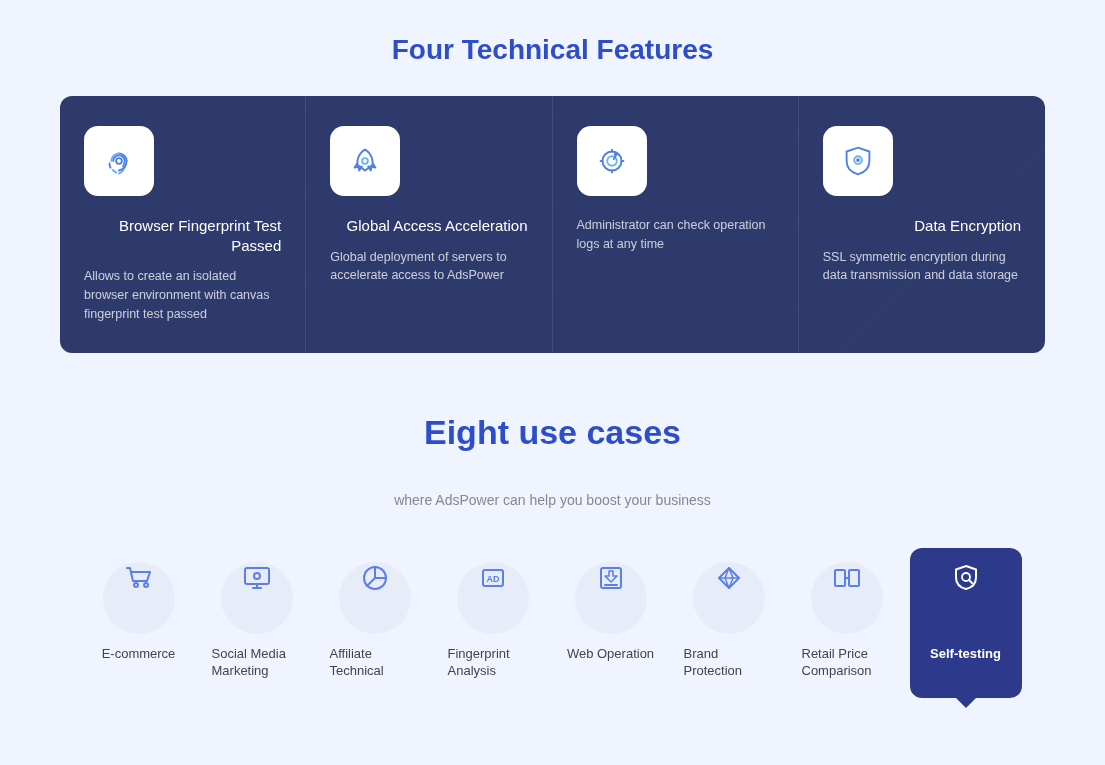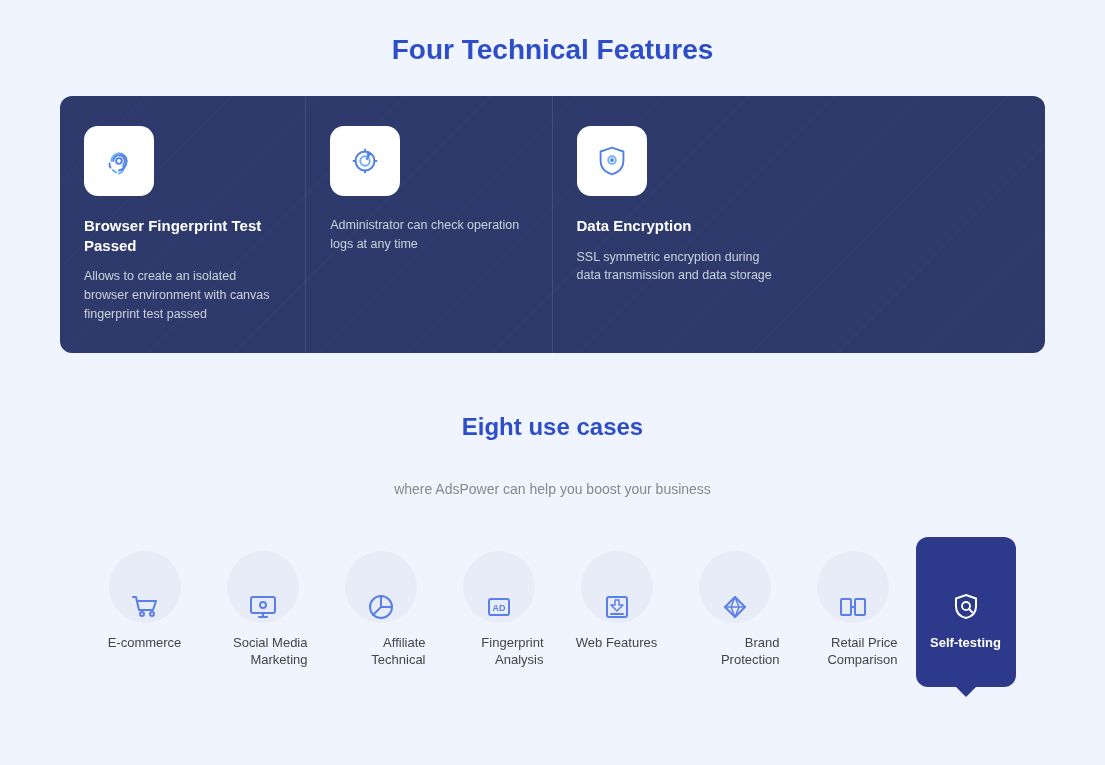--- a/index.html
+++ b/index.html
@@ -56,24 +56,25 @@
       margin-bottom: 20px;
     }
 
     .feature-icon-wrapper svg {
       width: 38px;
       height: 38px;
     }
 
     .feature-title {
       font-size: 15px;
-      font-weight: 700;
+      font-weight: 400;
       color: white;
       margin-bottom: 12px;
       line-height: 1.3;
+      text-align: right;
     }
 
     .feature-desc {
       font-size: 12.5px;
       color: rgba(255,255,255,0.75);
       line-height: 1.5;
     }
 
     
     .features-grid::before {
@@ -90,21 +91,21 @@
       pointer-events: none;
     }
 
     
     .use-cases-section {
       margin-top: 60px;
       text-align: center;
     }
 
     .use-cases-title {
-      font-size: 24px;
+      font-size: 34px;
       font-weight: 700;
       color: #2d4ec8;
       margin-bottom: 8px;
     }
 
     .use-cases-subtitle {
       font-size: 14px;
       color: #888;
       margin-bottom: 40px;
       margin-top: 40px;
@@ -125,33 +126,33 @@
       width: 110px;
       cursor: pointer;
     }
 
     .use-case-icon-circle {
       width: 72px;
       height: 72px;
       border-radius: 50%;
       background: #e8ecf8;
       display: flex;
-      align-items: flex-end;
+      align-items: flex-start;
       justify-content: center;
     }
 
     .use-case-icon-circle svg {
       width: 32px;
       height: 32px;
     }
 
     .use-case-label {
       font-size: 13px;
       color: #444;
-      text-align: right;
+      text-align: left;
       line-height: 1.3;
     }
 
     
     .use-case-item.active .use-case-icon-circle {
       background: #2d3a8c;
     }
 
     .use-case-item.active .use-case-icon-circle svg {
       color: white;
@@ -160,21 +161,21 @@
     .use-case-item.active .use-case-label {
       color: white;
       font-weight: 600;
     }
 
     .use-case-item.active {
       background: #2d3a8c;
       border-radius: 12px;
       padding: 14px 10px 18px;
       position: relative;
-      width: 100px;
+      width: 112px;
     }
 
     .use-case-item.active::after {
       content: '';
       position: absolute;
       bottom: -10px;
       left: 50%;
       transform: translateX(-50%);
       width: 0;
       height: 0;
@@ -206,20 +207,32 @@
           <path d="M26 24a10 10 0 0 1-6 9.17" stroke="#6ab0f5" stroke-width="2" stroke-linecap="round"></path>
           <path d="M11 27a10 10 0 0 1-.98-4.38" stroke="#4f7fe8" stroke-width="2" stroke-linecap="round"></path>
           <path d="M17 32a14 14 0 0 1-3.5-2.5" stroke="#6ab0f5" stroke-width="2" stroke-linecap="round"></path>
           <path d="M20 30a10.02 10.02 0 0 0 8-9.9" stroke="#4f7fe8" stroke-width="2" stroke-linecap="round"></path>
         </svg>
       </div>
       <div class="feature-title">Browser Fingerprint Test Passed</div>
       <div class="feature-desc">Allows to create an isolated browser environment with canvas fingerprint test passed</div>
     </div>
 
+    <div class="feature-card">
+      <div class="feature-icon-wrapper">
+        <svg viewBox="0 0 40 40" fill="none" xmlns="http://www.w3.org/2000/svg">
+          <path d="M20 8c0 0 8 4 8 14v2l-8 6-8-6v-2c0-10 8-14 8-14z" stroke="#4f7fe8" stroke-width="2" fill="none"></path>
+          <circle cx="20" cy="20" r="3" stroke="#6ab0f5" stroke-width="2"></circle>
+          <path d="M12 22l-3 5 4-1 1 4 3-5" stroke="#4f7fe8" stroke-width="2" stroke-linejoin="round"></path>
+          <path d="M28 22l3 5-4-1-1 4-3-5" stroke="#4f7fe8" stroke-width="2" stroke-linejoin="round"></path>
+        </svg>
+      </div>
+      <div class="feature-title">Global Access Acceleration</div>
+      <div class="feature-desc">Global deployment of servers to accelerate access to AdsPower</div>
+    </div>
 
     <div class="feature-card">
       <div class="feature-icon-wrapper">
         <svg viewBox="0 0 40 40" fill="none" xmlns="http://www.w3.org/2000/svg">
           <circle cx="20" cy="20" r="10" stroke="#4f7fe8" stroke-width="2"></circle>
           <circle cx="20" cy="20" r="5" stroke="#6ab0f5" stroke-width="2"></circle>
           <path d="M20 10V8M20 32v-2M10 20H8M32 20h-2" stroke="#4f7fe8" stroke-width="2" stroke-linecap="round"></path>
           <path d="M22 18l2-4" stroke="#4f7fe8" stroke-width="2" stroke-linecap="round"></path>
           <circle cx="24" cy="13" r="2" fill="#4f7fe8"></circle>
         </svg>
@@ -290,21 +303,21 @@
       </div>
 
       <div class="use-case-item">
         <div class="use-case-icon-circle">
           <svg viewBox="0 0 32 32" fill="none" xmlns="http://www.w3.org/2000/svg">
             <rect x="6" y="6" width="20" height="20" rx="2" stroke="#5b7fe8" stroke-width="2"></rect>
             <path d="M10 14h4V9h4v5h4l-6 6-6-6z" stroke="#5b7fe8" stroke-width="1.5" stroke-linejoin="round" fill="none"></path>
             <path d="M10 23h12" stroke="#5b7fe8" stroke-width="2" stroke-linecap="round"></path>
           </svg>
         </div>
-        <span class="use-case-label">Web Features</span>
+        <span class="use-case-label">Web Operation</span>
       </div>
 
       <div class="use-case-item">
         <div class="use-case-icon-circle">
           <svg viewBox="0 0 32 32" fill="none" xmlns="http://www.w3.org/2000/svg">
             <path d="M16 6l10 10-10 10L6 16z" stroke="#5b7fe8" stroke-width="2" stroke-linejoin="round"></path>
             <path d="M6 16h20M16 6l-4 10 4 10M16 6l4 10-4 10" stroke="#5b7fe8" stroke-width="1.5" stroke-linecap="round"></path>
           </svg>
         </div>
         <span class="use-case-label">Brand Protection</span>

